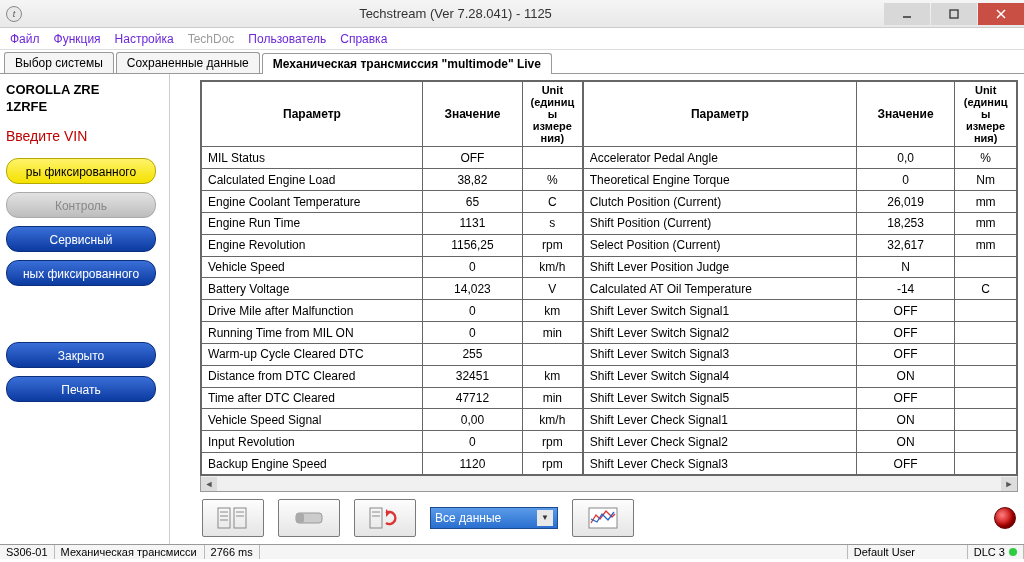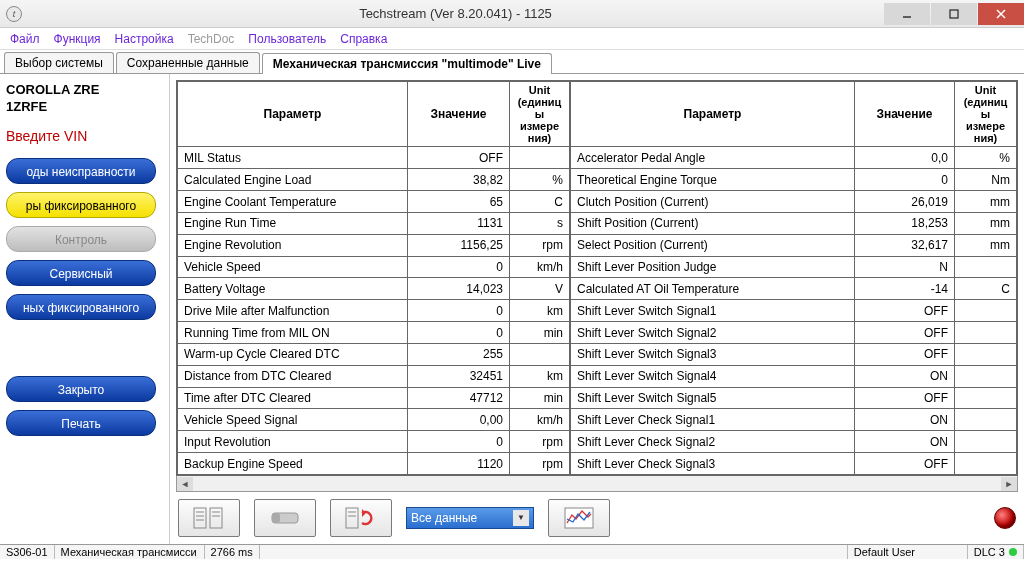--- a/index.html
+++ b/index.html
@@ -14,37 +14,37 @@
 .winbtn svg { width: 10px; height: 10px; }
 
 .menubar { height: 22px; display: flex; align-items: center; gap: 14px; padding: 0 10px; background: #fff; border-bottom: 1px solid #ddd; font-size: 12px; }
 .menubar span { color: #6d28d9; }
 .menubar .disabled { color: #9a9a9a; }
 
 .tabstrip { height: 24px; display: flex; align-items: flex-end; background: #fff; border-bottom: 1px solid #999; padding-left: 4px; gap: 2px; font-size: 12px; }
 .tab { border: 1px solid #999; border-bottom: none; padding: 3px 10px; background: #f5f5f5; border-radius: 3px 3px 0 0; }
 .tab.active { background: #fff; font-weight: bold; position: relative; top: 1px; }
 
-.workspace { display: flex; height: 470px; }
+.workspace { display: flex; height: 470px; gap: 24px; }
 .sidebar { width: 170px; padding: 8px 6px; border-right: 1px solid #ccc; }
 .vehicle { font-weight: bold; font-size: 13px; margin-bottom: 2px; }
 .vehicle2 { font-weight: bold; font-size: 13px; margin-bottom: 14px; }
 .vin-label { color: #c00000; font-size: 14px; margin-bottom: 14px; }
 .sbtn { display: block; width: 150px; height: 26px; margin: 8px 0; border-radius: 12px; text-align: center; line-height: 26px; font-size: 12px; color: #fff; background: linear-gradient(#3a6fd8,#0b3aa0); border: 1px solid #0a2f7d; overflow: hidden; white-space: nowrap; cursor: pointer; }
 .sbtn.yellow { background: linear-gradient(#fff36a,#f5e100); color: #000; border-color: #b5a800; }
 .sbtn.gray { background: linear-gradient(#e2e2e2,#bdbdbd); color: #888; border-color: #aaa; cursor: default; }
 .sgap { height: 40px; }
 
 .mainpane { flex: 1; display: flex; flex-direction: column; padding: 6px 6px 0 6px; }
 .tables-wrap { flex: 1; display: flex; gap: 0; border: 1px solid #666; overflow: hidden; }
 .tbl { border-collapse: collapse; font-size: 12px; }
 .tbl th, .tbl td { border: 1px solid #666; padding: 2px 6px; height: 19px; }
 .tbl th { background: #fff; font-weight: bold; text-align: center; }
 .tbl td.param { text-align: left; }
-.tbl td.val, .tbl td.unit { text-align: right; }
+.tbl td.val, .tbl td.unit { text-align: center; }
 .col-param-l { width: 230px; }
 .col-val-l { width: 102px; }
 .col-unit-l { width: 60px; }
 .col-param-r { width: 284px; }
 .col-val-r { width: 100px; }
 .col-unit-r { width: 62px; }
 .th-unit { font-size: 11px; line-height: 1.1; }
 
 .hscroll { height: 16px; border: 1px solid #999; border-top: none; background: #f0f0f0; position: relative; display: flex; align-items: center; }
 .hscroll .arrow { width: 16px; height: 14px; background: #ddd; display: flex; align-items: center; justify-content: center; font-size: 9px; color: #555; }
@@ -62,21 +62,21 @@
 .statusbar { height: 15px; border-top: 1px solid #999; background: #f5f5f5; display: flex; align-items: flex-start; font-size: 11px; }
 .statusbar .cell { border-right: 1px solid #bbb; padding: 0 6px; height: 100%; display: flex; align-items: center; }
 .statusbar .flex { flex: 1; }
 .green-dot { width: 8px; height: 8px; border-radius: 50%; background: #2ecc40; margin-left: 4px; }
 </style>
 </head>
 <body>
 
 <div class="titlebar">
   <div class="app-icon">t</div>
-  <div class="title">Techstream (Ver 8.20.041) - 1125</div>
+  <div class="title">Techstream (Ver 7.28.041) - 1125</div>
   <div class="winbtns">
     <div class="winbtn">
         <svg viewBox="0 0 10 10">
           <line x1="1" y1="8" x2="9" y2="8" stroke="#333" stroke-width="1.5"></line>
         </svg>
       </div>
     <div class="winbtn">
         <svg viewBox="0 0 10 10">
           <rect x="1" y="1" width="8" height="8" fill="none" stroke="#333" stroke-width="1.3"></rect>
         </svg>
@@ -103,21 +103,20 @@
   <div class="tab">Выбор системы</div>
   <div class="tab">Сохраненные данные</div>
   <div class="tab active">Механическая трансмиссия "multimode" Live</div>
 </div>
 
 <div class="workspace">
   <div class="sidebar">
     <div class="vehicle">COROLLA ZRE</div>
     <div class="vehicle2">1ZRFE</div>
     <div class="vin-label">Введите VIN</div>
-    <div class="sbtn">оды неисправности</div>
     <div class="sbtn yellow">ры фиксированного</div>
     <div class="sbtn gray">Контроль</div>
     <div class="sbtn">Сервисный</div>
     <div class="sbtn">ных фиксированного</div>
     <div class="sgap"></div>
     <div class="sbtn">Закрыто</div>
     <div class="sbtn">Печать</div>
   </div>
 
   <div class="mainpane">

